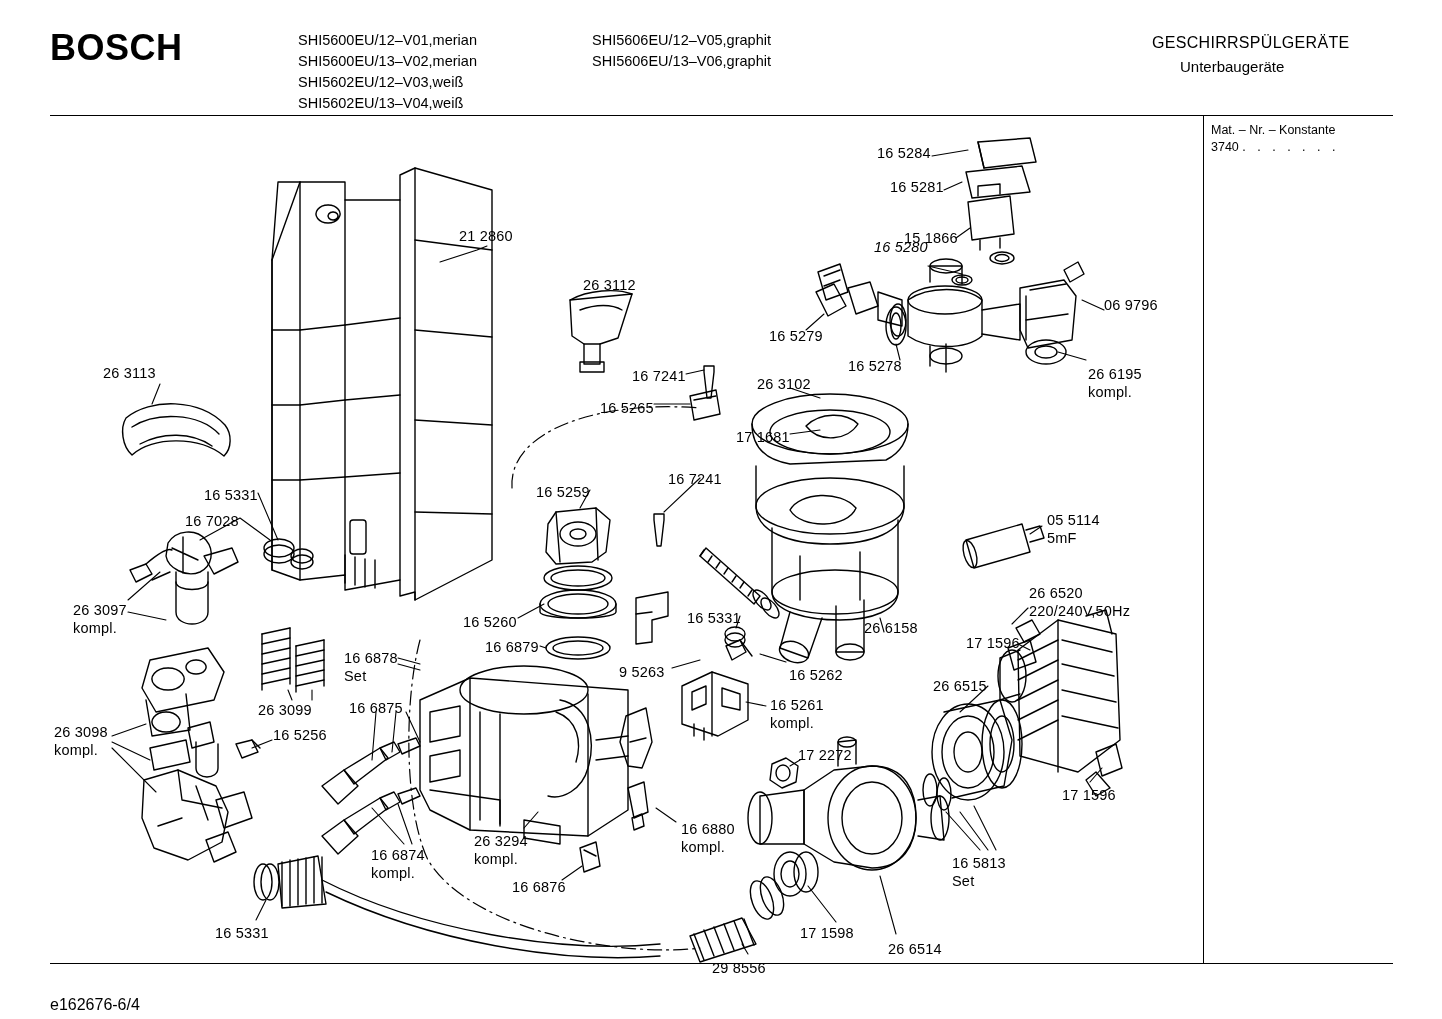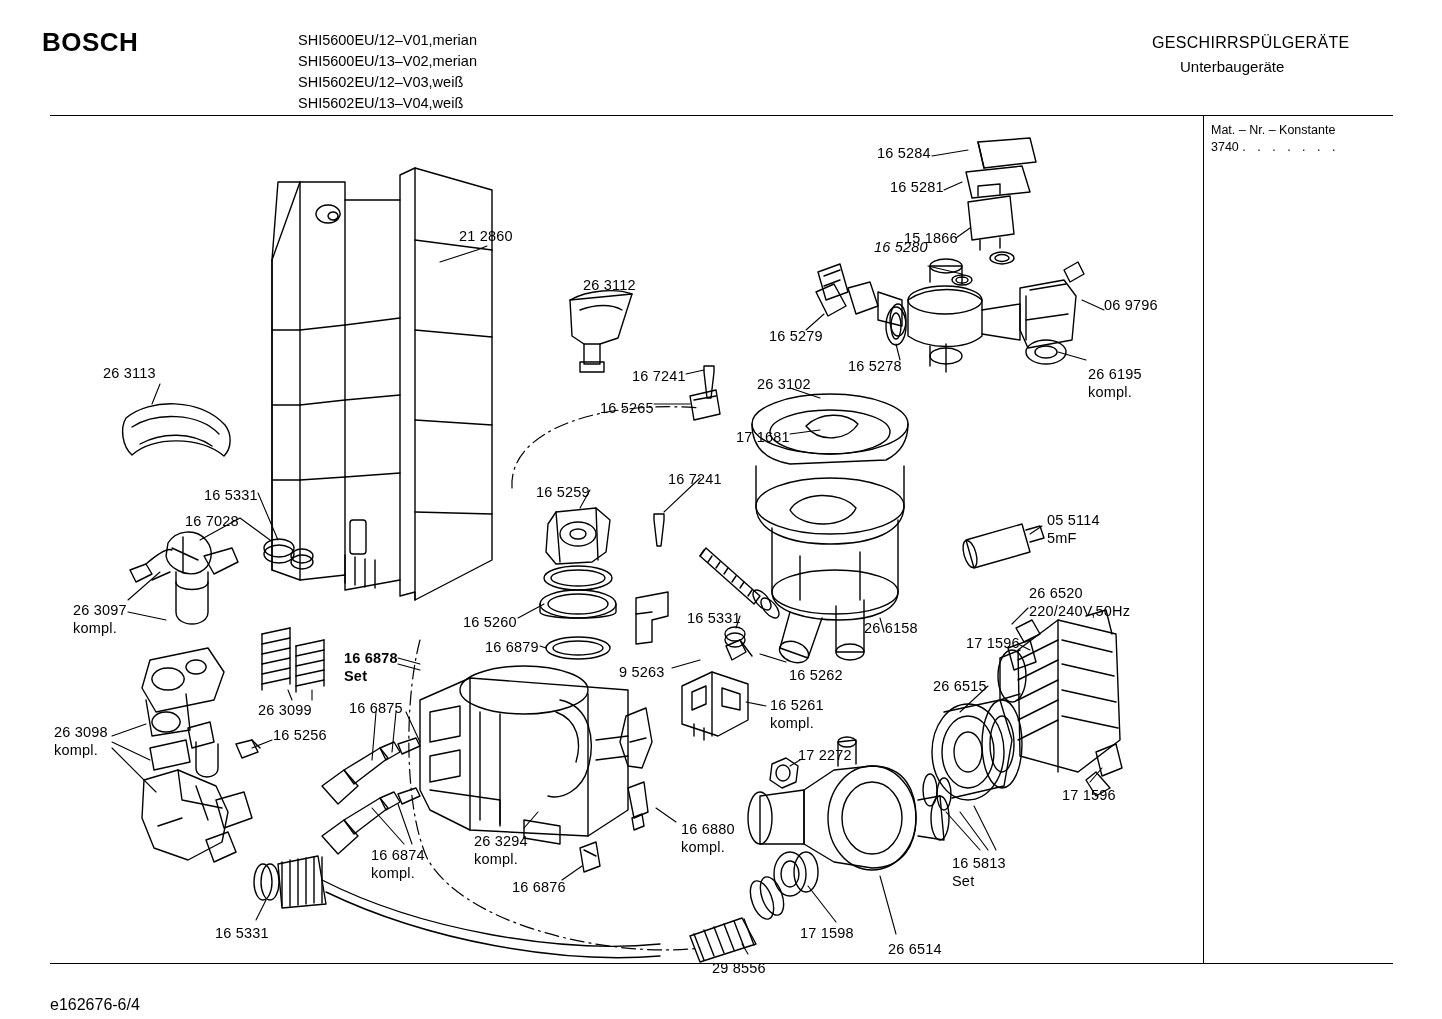--- a/index.html
+++ b/index.html
@@ -19,25 +19,25 @@
   #sheet {
     position: absolute;
     left: 0; top: 0;
     width: 1442px;
     height: 1019px;
   }
 
   
   .brand {
     position: absolute;
-    left: 42px;
+    left: 50px;
     top: 27px;
     font-family: "Liberation Sans", sans-serif;
     font-weight: bold;
-    font-size: 26px;
+    font-size: 36px;
     letter-spacing: 0.5px;
   }
   .model-col {
     position: absolute;
     font-size: 14.5px;
     line-height: 21px;
     white-space: nowrap;
   }
   .model-col.col1 { left: 298px; top: 30px; }
   .model-col.col2 { left: 592px; top: 30px; }
@@ -113,20 +113,24 @@
 
   <div class="brand">BOSCH</div>
 
   <div class="model-col col1">
     <div>SHI5600EU/12–V01,merian</div>
     <div>SHI5600EU/13–V02,merian</div>
     <div>SHI5602EU/12–V03,weiß</div>
     <div>SHI5602EU/13–V04,weiß</div>
   </div>
 
+  <div class="model-col col2">
+    <div>SHI5606EU/12–V05,graphit</div>
+    <div>SHI5606EU/13–V06,graphit</div>
+  </div>
 
   <div class="right-head">
     <div class="line1">GESCHIRRSPÜLGERÄTE</div>
     <div class="line2">Unterbaugeräte</div>
   </div>
 
   <div class="hline" id="line-top"></div>
   <div class="hline" id="line-bottom"></div>
   <div class="vline" id="line-vert-r"></div>
 
@@ -539,21 +543,21 @@
       <div class="lbl num" style="left: 668px; top: 471px;"><span>16 7241</span></div>
       <div class="lbl num" style="left: 1047px; top: 512px;"><span>05 5114</span><span class="sub">5mF</span></div>
       <div class="lbl num" style="left: 73px; top: 602px;"><span>26 3097</span><span class="sub">kompl.</span></div>
       <div class="lbl num" style="left: 463px; top: 614px;"><span>16 5260</span></div>
       <div class="lbl num" style="left: 485px; top: 639px;"><span>16 6879</span></div>
       <div class="lbl num" style="left: 687px; top: 610px;"><span>16 5331</span></div>
       <div class="lbl num" style="left: 864px; top: 620px;"><span>26 6158</span></div>
       <div class="lbl num" style="left: 1029px; top: 585px;"><span>26 6520</span><span class="sub">220/240V,50Hz</span></div>
       <div class="lbl num" style="left: 966px; top: 635px;"><span>17 1596</span></div>
       <div class="lbl num" style="left: 933px; top: 678px;"><span>26 6515</span></div>
-      <div class="lbl num" style="left: 344px; top: 650px; font-weight: bold;"><span>16 6878</span><span class="sub">Set</span></div>
+      <div class="lbl num" style="left: 344px; top: 650px;"><span>16 6878</span><span class="sub">Set</span></div>
       <div class="lbl num" style="left: 258px; top: 702px;"><span>26 3099</span></div>
       <div class="lbl num" style="left: 349px; top: 700px;"><span>16 6875</span></div>
       <div class="lbl num" style="left: 619px; top: 664px;"><span>9 5263</span></div>
       <div class="lbl num" style="left: 789px; top: 667px;"><span>16 5262</span></div>
       <div class="lbl num" style="left: 770px; top: 697px;"><span>16 5261</span><span class="sub">kompl.</span></div>
       <div class="lbl num" style="left: 54px; top: 724px;"><span>26 3098</span><span class="sub">kompl.</span></div>
       <div class="lbl num" style="left: 273px; top: 727px;"><span>16 5256</span></div>
       <div class="lbl num" style="left: 798px; top: 747px;"><span>17 2272</span></div>
       <div class="lbl num" style="left: 1062px; top: 787px;"><span>17 1596</span></div>
       <div class="lbl num" style="left: 681px; top: 821px;"><span>16 6880</span><span class="sub">kompl.</span></div>

